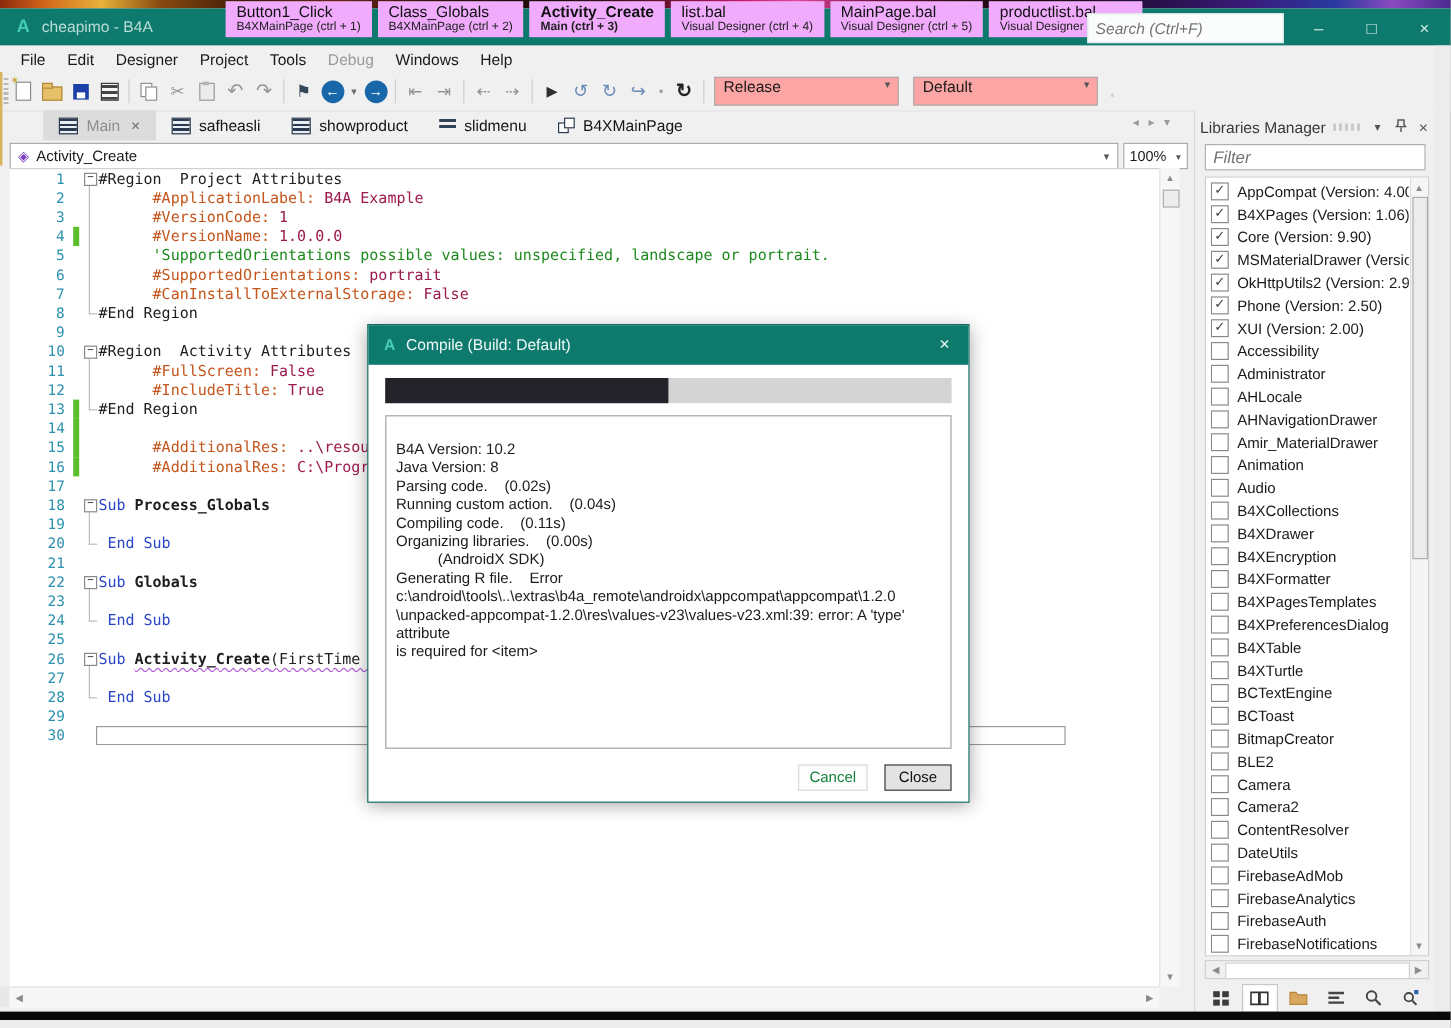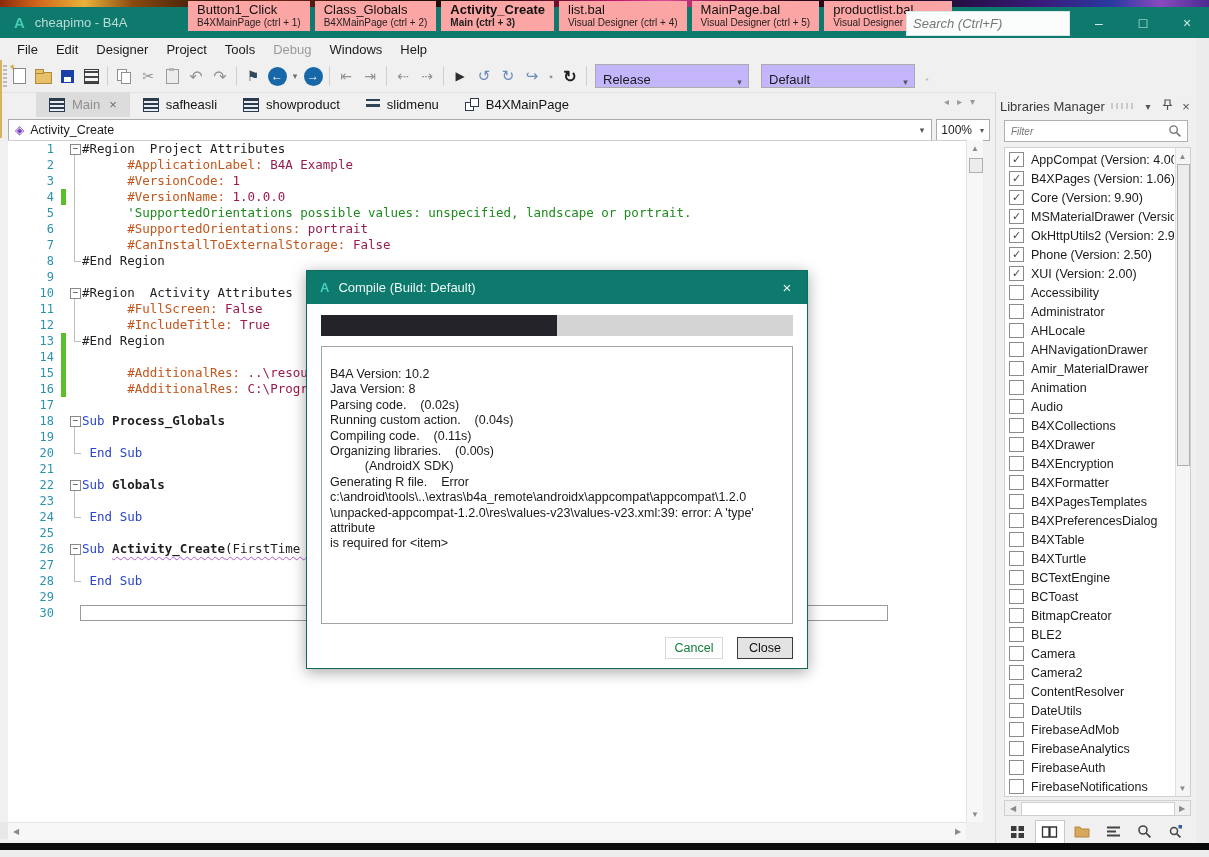--- a/index.html
+++ b/index.html
@@ -11,21 +11,21 @@
   .art{left:0;top:0;width:1209px;height:7px;
     background:linear-gradient(90deg,#8a2a0c 0%,#d2641a 3%,#e8b23a 7%,#8a4a10 11%,#3a1a08 17%,
       #6a2412 23%,#2a100a 31%,#1a0c08 39%,#6b1030 46%,#c2186a 51%,#e04a9a 55%,#7a1040 60%,
       #2a0a18 66%,#1c0a14 73%,#28104a 80%,#3a1a7a 86%,#2a3aa0 92%,#8a4ac0 96%,#4a2a90 100%);}
 
   
   .titlebar{left:0;top:7px;width:1209px;height:31px;background:#0e7a6e;display:flex;align-items:center;}
   .tb-logo{color:#43cdb4;font-weight:bold;font-size:15px;margin-left:14px;}
   .tb-title{color:#b9dcd5;font-size:13px;margin-left:10px;white-space:nowrap;}
   .qtabs{position:absolute;left:188px;top:1px;height:30px;display:flex;gap:5px;}
-  .qtab{background:#fca5a5;padding:1px 9px 0 9px;height:29px;cursor:default;}
+  .qtab{background:#f0abfc;padding:1px 9px 0 9px;height:29px;cursor:default;}
   .qtab .t1{font-size:13px;color:#111;line-height:15px;white-space:nowrap;}
   .qtab .t2{font-size:10px;color:#222;line-height:11px;white-space:nowrap;}
   .qtab.active .t1,.qtab.active .t2{font-weight:bold;}
   .tb-search{position:absolute;left:906px;top:11px;width:162px;height:23px;background:#fbfdfd;
      border:1px solid #d8e8e5;display:flex;align-items:center;}
   .tb-search input{border:none;outline:none;background:transparent;flex:1;font-style:italic;
      color:#7c8a87;font-size:13px;padding:0 6px;font-family:"Liberation Sans",sans-serif;}
   .winbtns{position:absolute;right:0;top:7px;height:31px;display:flex;}
   .winbtn{width:44px;height:31px;color:#cfe9e3;font-size:14px;display:flex;align-items:center;justify-content:center;}
 
@@ -49,21 +49,21 @@
   .i-export{width:13px;height:13px;border:1px solid #3a3a3a;background:repeating-linear-gradient(0deg,#454545 0 2px,#f5f5f5 2px 5px);}
   .i-copy{width:14px;height:14px;position:relative;}
   .i-copy:before,.i-copy:after{content:"";position:absolute;width:8px;height:10px;border:1px solid #8f8f8f;background:#fdfdfd;}
   .i-copy:before{left:0;top:0;} .i-copy:after{left:4px;top:3px;}
   .i-paste{width:11px;height:13px;border:1px solid #9a9a9a;background:#ececec;position:relative;}
   .i-paste:before{content:"";position:absolute;top:-2px;left:2px;width:5px;height:3px;background:#b5b5b5;}
   .i-circle{width:19px;height:19px;border-radius:50%;background:#1767a9;color:#fff;font-size:12px;line-height:19px;text-align:center;}
   .i-run{color:#2e2e2e;font-size:12px;}
   .i-step{color:#6b8cba;font-size:15px;}
   .i-rebuild{color:#222;font-size:16px;font-weight:bold;}
-  .combo{height:22px;background:#c4b5fd;border:1px solid #acacac;display:flex;align-items:flex-end;font-size:13px;}
+  .combo{height:22px;background:#fca5a5;border:1px solid #acacac;display:flex;align-items:flex-start;font-size:13px;}
   .combo .cl{flex:1;padding-left:7px;white-space:nowrap;}
   .combo .ca{width:17px;text-align:center;color:#555;font-size:9px;}
 
   
   .doctabs{left:0;top:92px;width:990px;height:25px;display:flex;align-items:stretch;padding-left:36px;}
   .dtab{display:flex;align-items:center;gap:7px;padding:0 13px;font-size:13px;color:#141414;}
   .dtab.active{background:#dcdcdc;color:#8f8f8f;}
   .dtab .x{color:#6a6a6a;font-size:13px;margin-left:2px;}
   .dt-act{width:14px;height:12px;border:1px solid #2b3a4d;background:repeating-linear-gradient(180deg,#2b3a4d 0 2px,#e8eef4 2px 4px);}
   .dt-layout{width:14px;height:11px;background:repeating-linear-gradient(180deg,#2f4256 0 2.5px,transparent 2.5px 5.5px);}
@@ -123,21 +123,21 @@
   .dbtn.close{left:430px;top:366px;width:56px;background:#e3e3e3;border:1px solid #3c3c3c;color:#111;}
 
   
   .rpanel{left:995px;top:92px;width:201px;height:751px;background:#f0f0f0;border-left:1px solid #d8d8d8;}
   .rp-head{position:absolute;left:0;top:4px;width:100%;height:20px;display:flex;align-items:center;}
   .rp-head .tt{font-size:13px;color:#3a3a3a;margin-left:4px;white-space:nowrap;}
   .rp-dots{flex:1;height:6px;margin:0 6px;background:repeating-linear-gradient(90deg,#c9c9c9 0 2px,transparent 2px 5px);}
   .rp-ic{width:16px;color:#555;font-size:10px;text-align:center;margin-right:3px;}
   .rp-filter{position:absolute;left:8px;top:28px;width:184px;height:22px;background:#fff;border:1px solid #b0b0b0;
       display:flex;align-items:center;box-sizing:border-box;}
-  .rp-filter input{border:none;outline:none;flex:1;font-style:italic;font-size:10px;color:#8a8a8a;
+  .rp-filter input{border:none;outline:none;flex:1;font-style:italic;font-size:14px;color:#8a8a8a;
       padding:0 6px;background:transparent;font-family:"Liberation Sans",sans-serif;}
   .liblist{position:absolute;left:8px;top:55px;width:187px;height:650px;background:#fff;border:1px solid #cfcfcf;
       overflow:hidden;box-sizing:border-box;}
   .librow{position:absolute;left:4px;height:19px;display:flex;align-items:center;gap:7px;width:165px;overflow:hidden;}
   .cb{width:13px;height:13px;border:1px solid #8a8a8a;background:#fff;flex:0 0 13px;font-size:11px;line-height:12px;
       text-align:center;color:#444;}
   .libname{font-size:12.5px;color:#1a1a1a;white-space:nowrap;}
   .libvsb{position:absolute;right:0;top:0;width:14px;height:648px;background:#f5f5f5;border-left:1px solid #e0e0e0;}
   .libvsb .vthumb{left:1px;width:11px;}
   .rp-hsb{position:absolute;left:8px;top:708px;width:187px;height:16px;background:#f0f0f0;border:1px solid #d0d0d0;box-sizing:border-box;}

